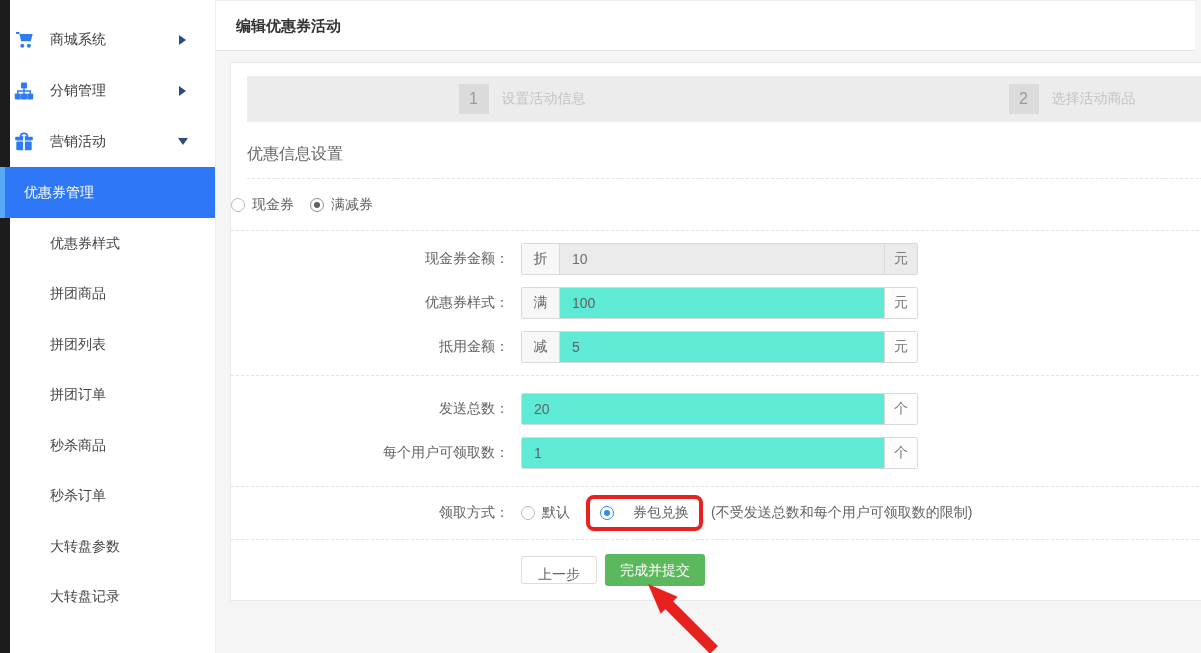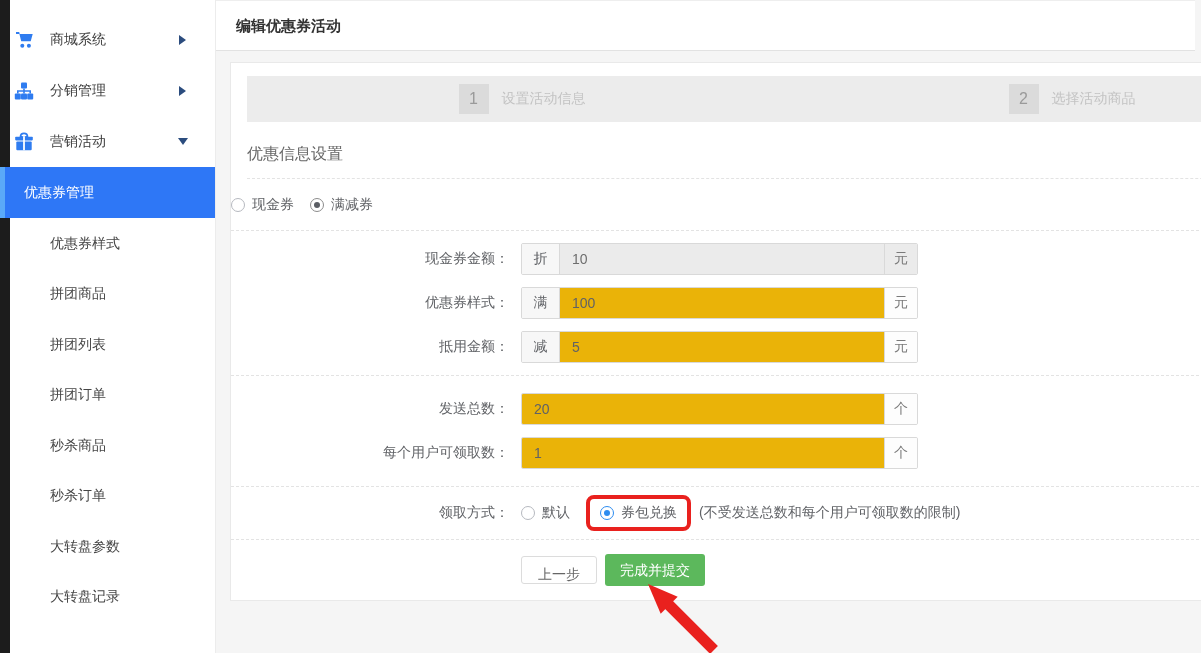--- a/index.html
+++ b/index.html
@@ -56,28 +56,28 @@
   .radio.checked-dark { border-color:#8c8c8c; }
   .radio.checked-dark::after { content:""; position:absolute; left:3px; top:3px; width:6px; height:6px; border-radius:50%; background:#5b5e64; }
   .radio.checked-blue { border-color:#2d8cf0; }
   .radio.checked-blue::after { content:""; position:absolute; left:3px; top:3px; width:6px; height:6px; border-radius:50%; background:#2d8cf0; }
   .radio-text { margin-left:7px; color:#606266; }
 
   
   .igroup { display:flex; width:397px; height:32px; border:1px solid #d9d9d9; border-radius:2px; background:#fff; overflow:hidden; }
   .addon-l { width:38px; background:#f7f7f7; border-right:1px solid #d9d9d9; display:flex; align-items:center; justify-content:center; color:#606266; flex:none; }
   .addon-r { width:33px; background:#fdfdfd; border-left:1px solid #d9d9d9; display:flex; align-items:center; justify-content:center; color:#7a7a7a; flex:none; }
-  .igroup input { flex:1; min-width:0; border:none; outline:none; padding:0 0 0 12px; font-size:14px; color:#606266; background:#eab308; font-family:"Liberation Sans","DejaVu Sans",sans-serif; }
+  .igroup input { flex:1; min-width:0; border:none; outline:none; padding:0 0 0 12px; font-size:14px; color:#606266; background:#5eead4; font-family:"Liberation Sans","DejaVu Sans",sans-serif; }
   .igroup.disabled input { background:#ebebeb; color:#6d6d6d; }
   .igroup.disabled .addon-r { background:#ebebeb; }
 
   .hint-text { color:#606266; margin-left:8px; }
 
   .red-wrap { display:inline-flex; align-items:center; border:4px solid #e9211e; border-radius:8px; padding:5px 10px; margin-right:0; position:relative; z-index:5; }
-  .red-wrap .radio-opt { margin-right:0; }
+  .red-wrap .radio-opt { margin-right:0;gap:12px; }
 
   .btn-prev { margin-left:290px; height:28px; line-height:26px; padding:4px 16px; background:#fff; border:1px solid #dcdcdc; border-radius:3px; color:#666; font-size:14px; cursor:pointer; font-family:inherit; }
   .btn-submit { margin-left:8px; height:32px; line-height:32px; padding:0 15px; background:#5cb85c; border:none; border-radius:3px; color:#fff; font-size:14px; cursor:pointer; font-family:inherit; }
 
   .arrow-anno { position:absolute; left:598px; top:574px; width:130px; height:79px; z-index:10; pointer-events:none; }
 </style>
 </head>
 <body>
 
 <div class="sidebar">

